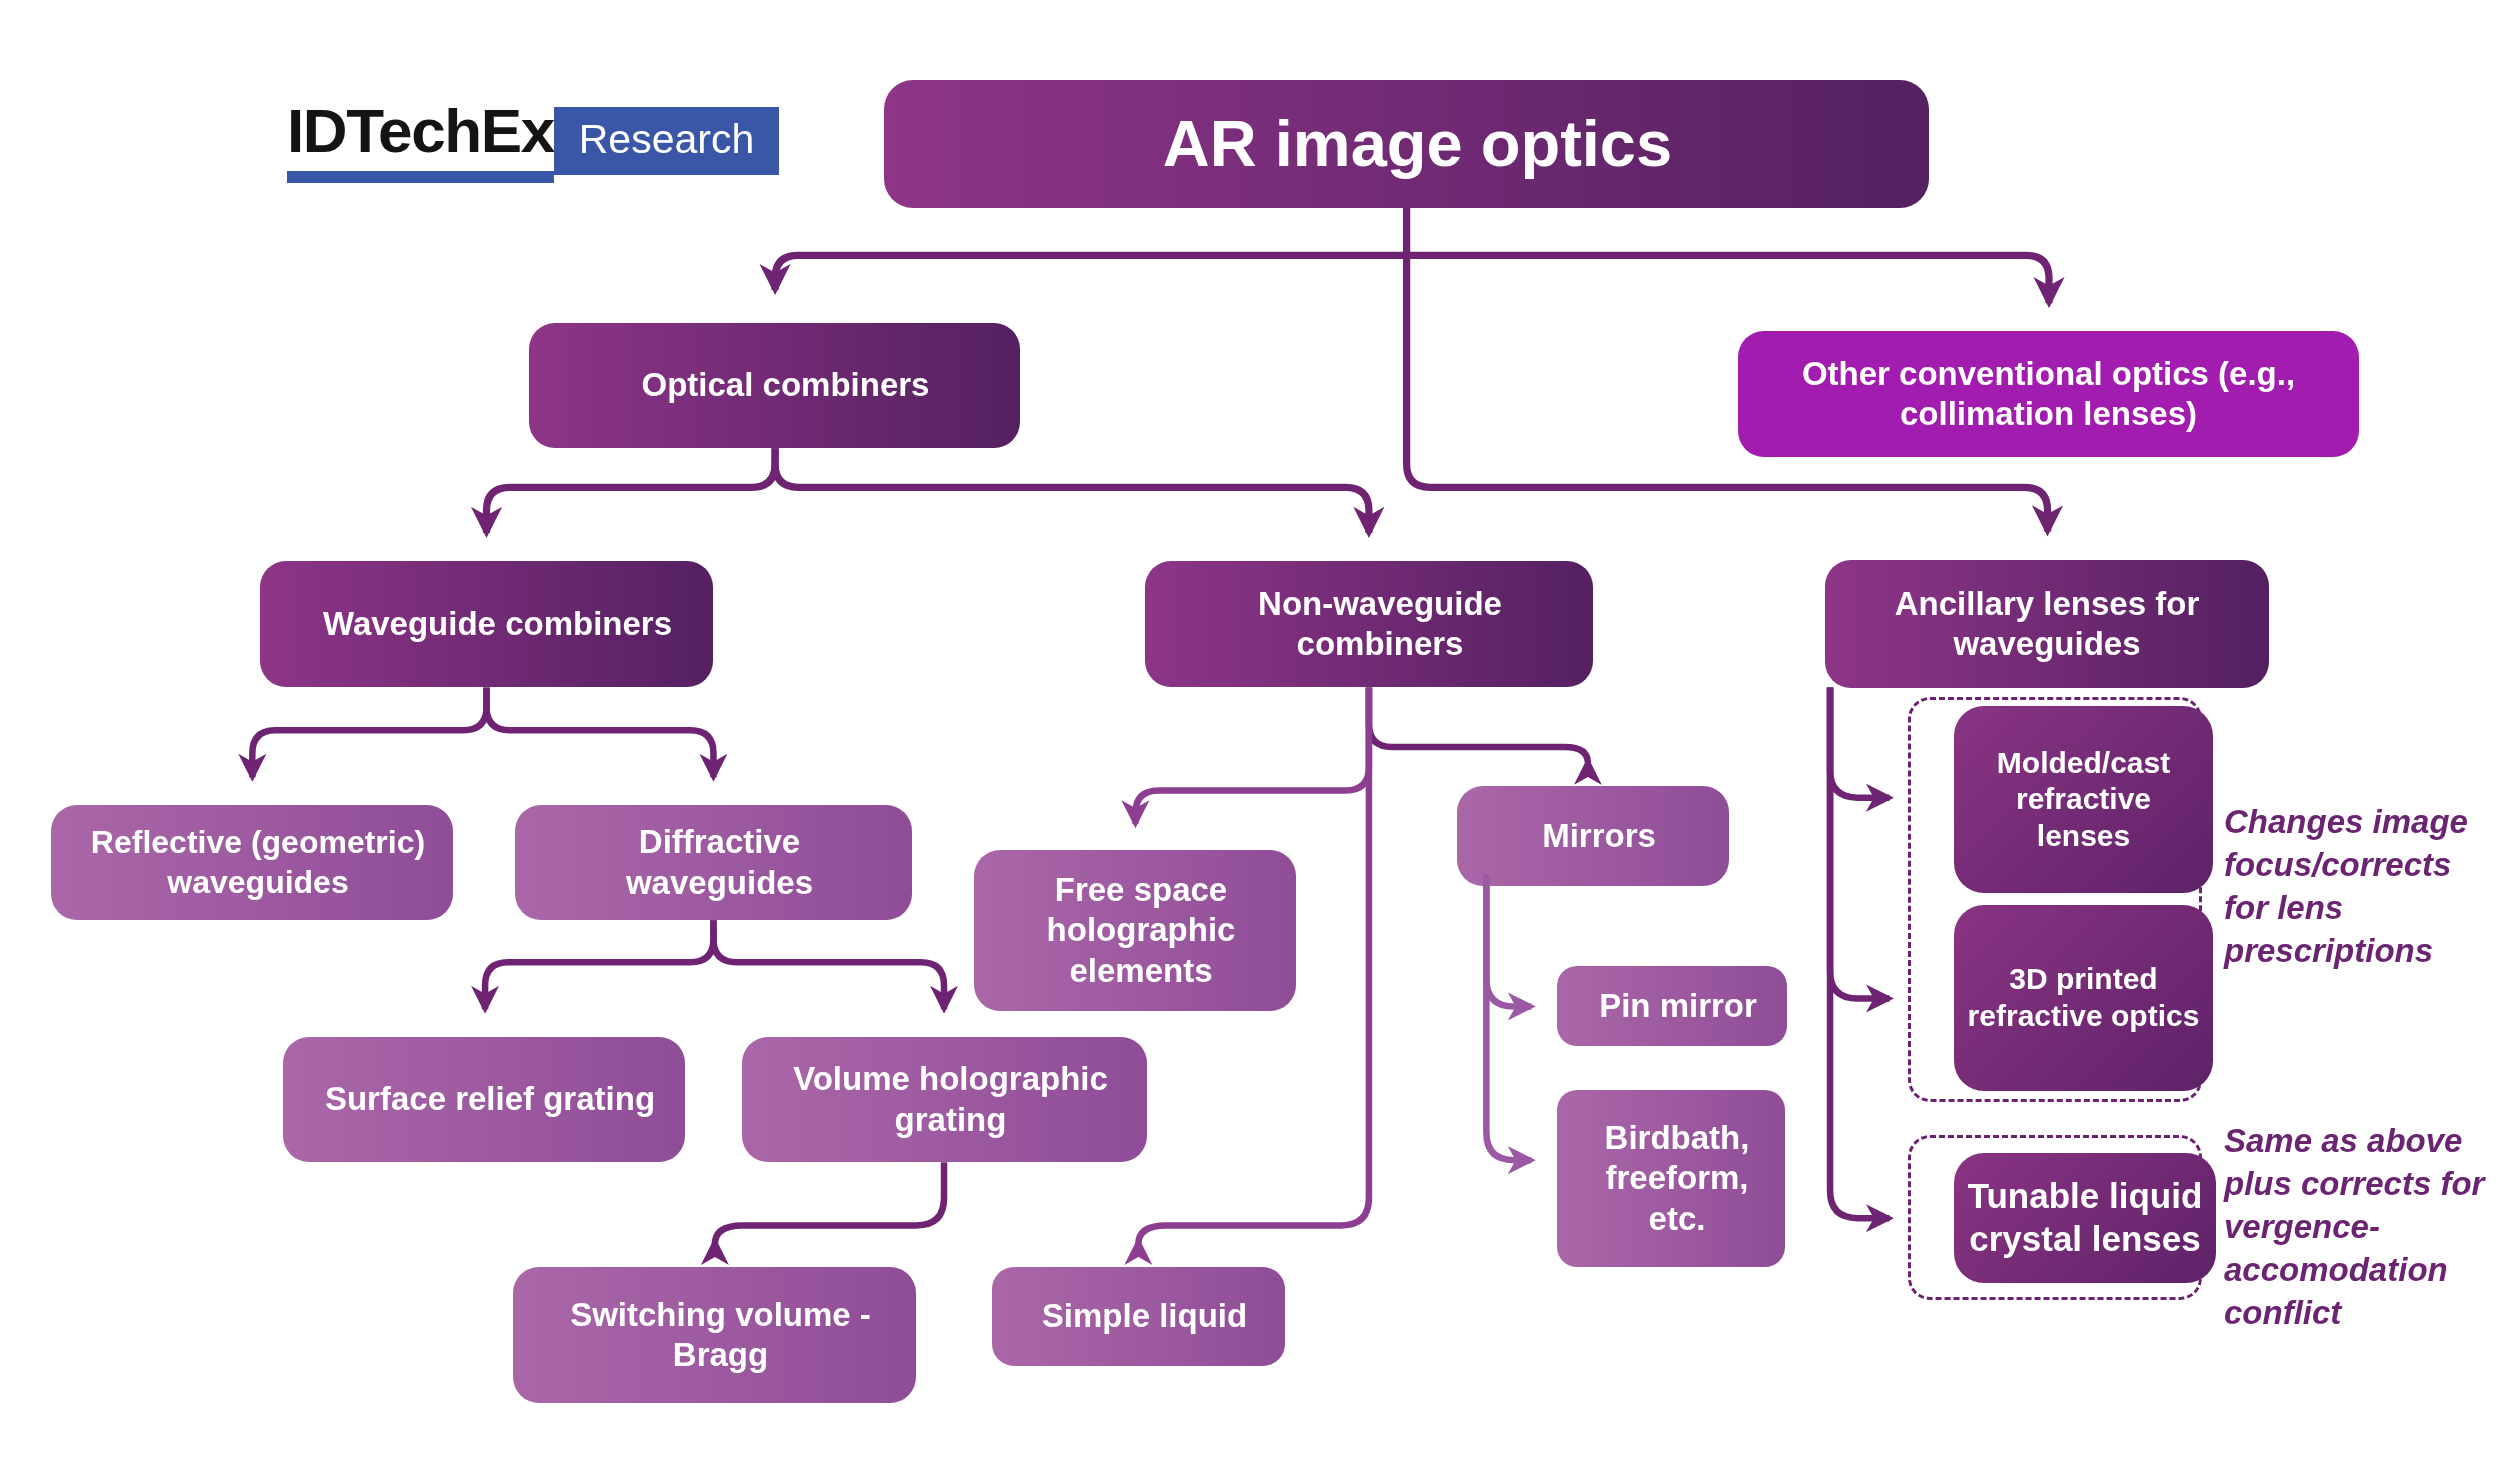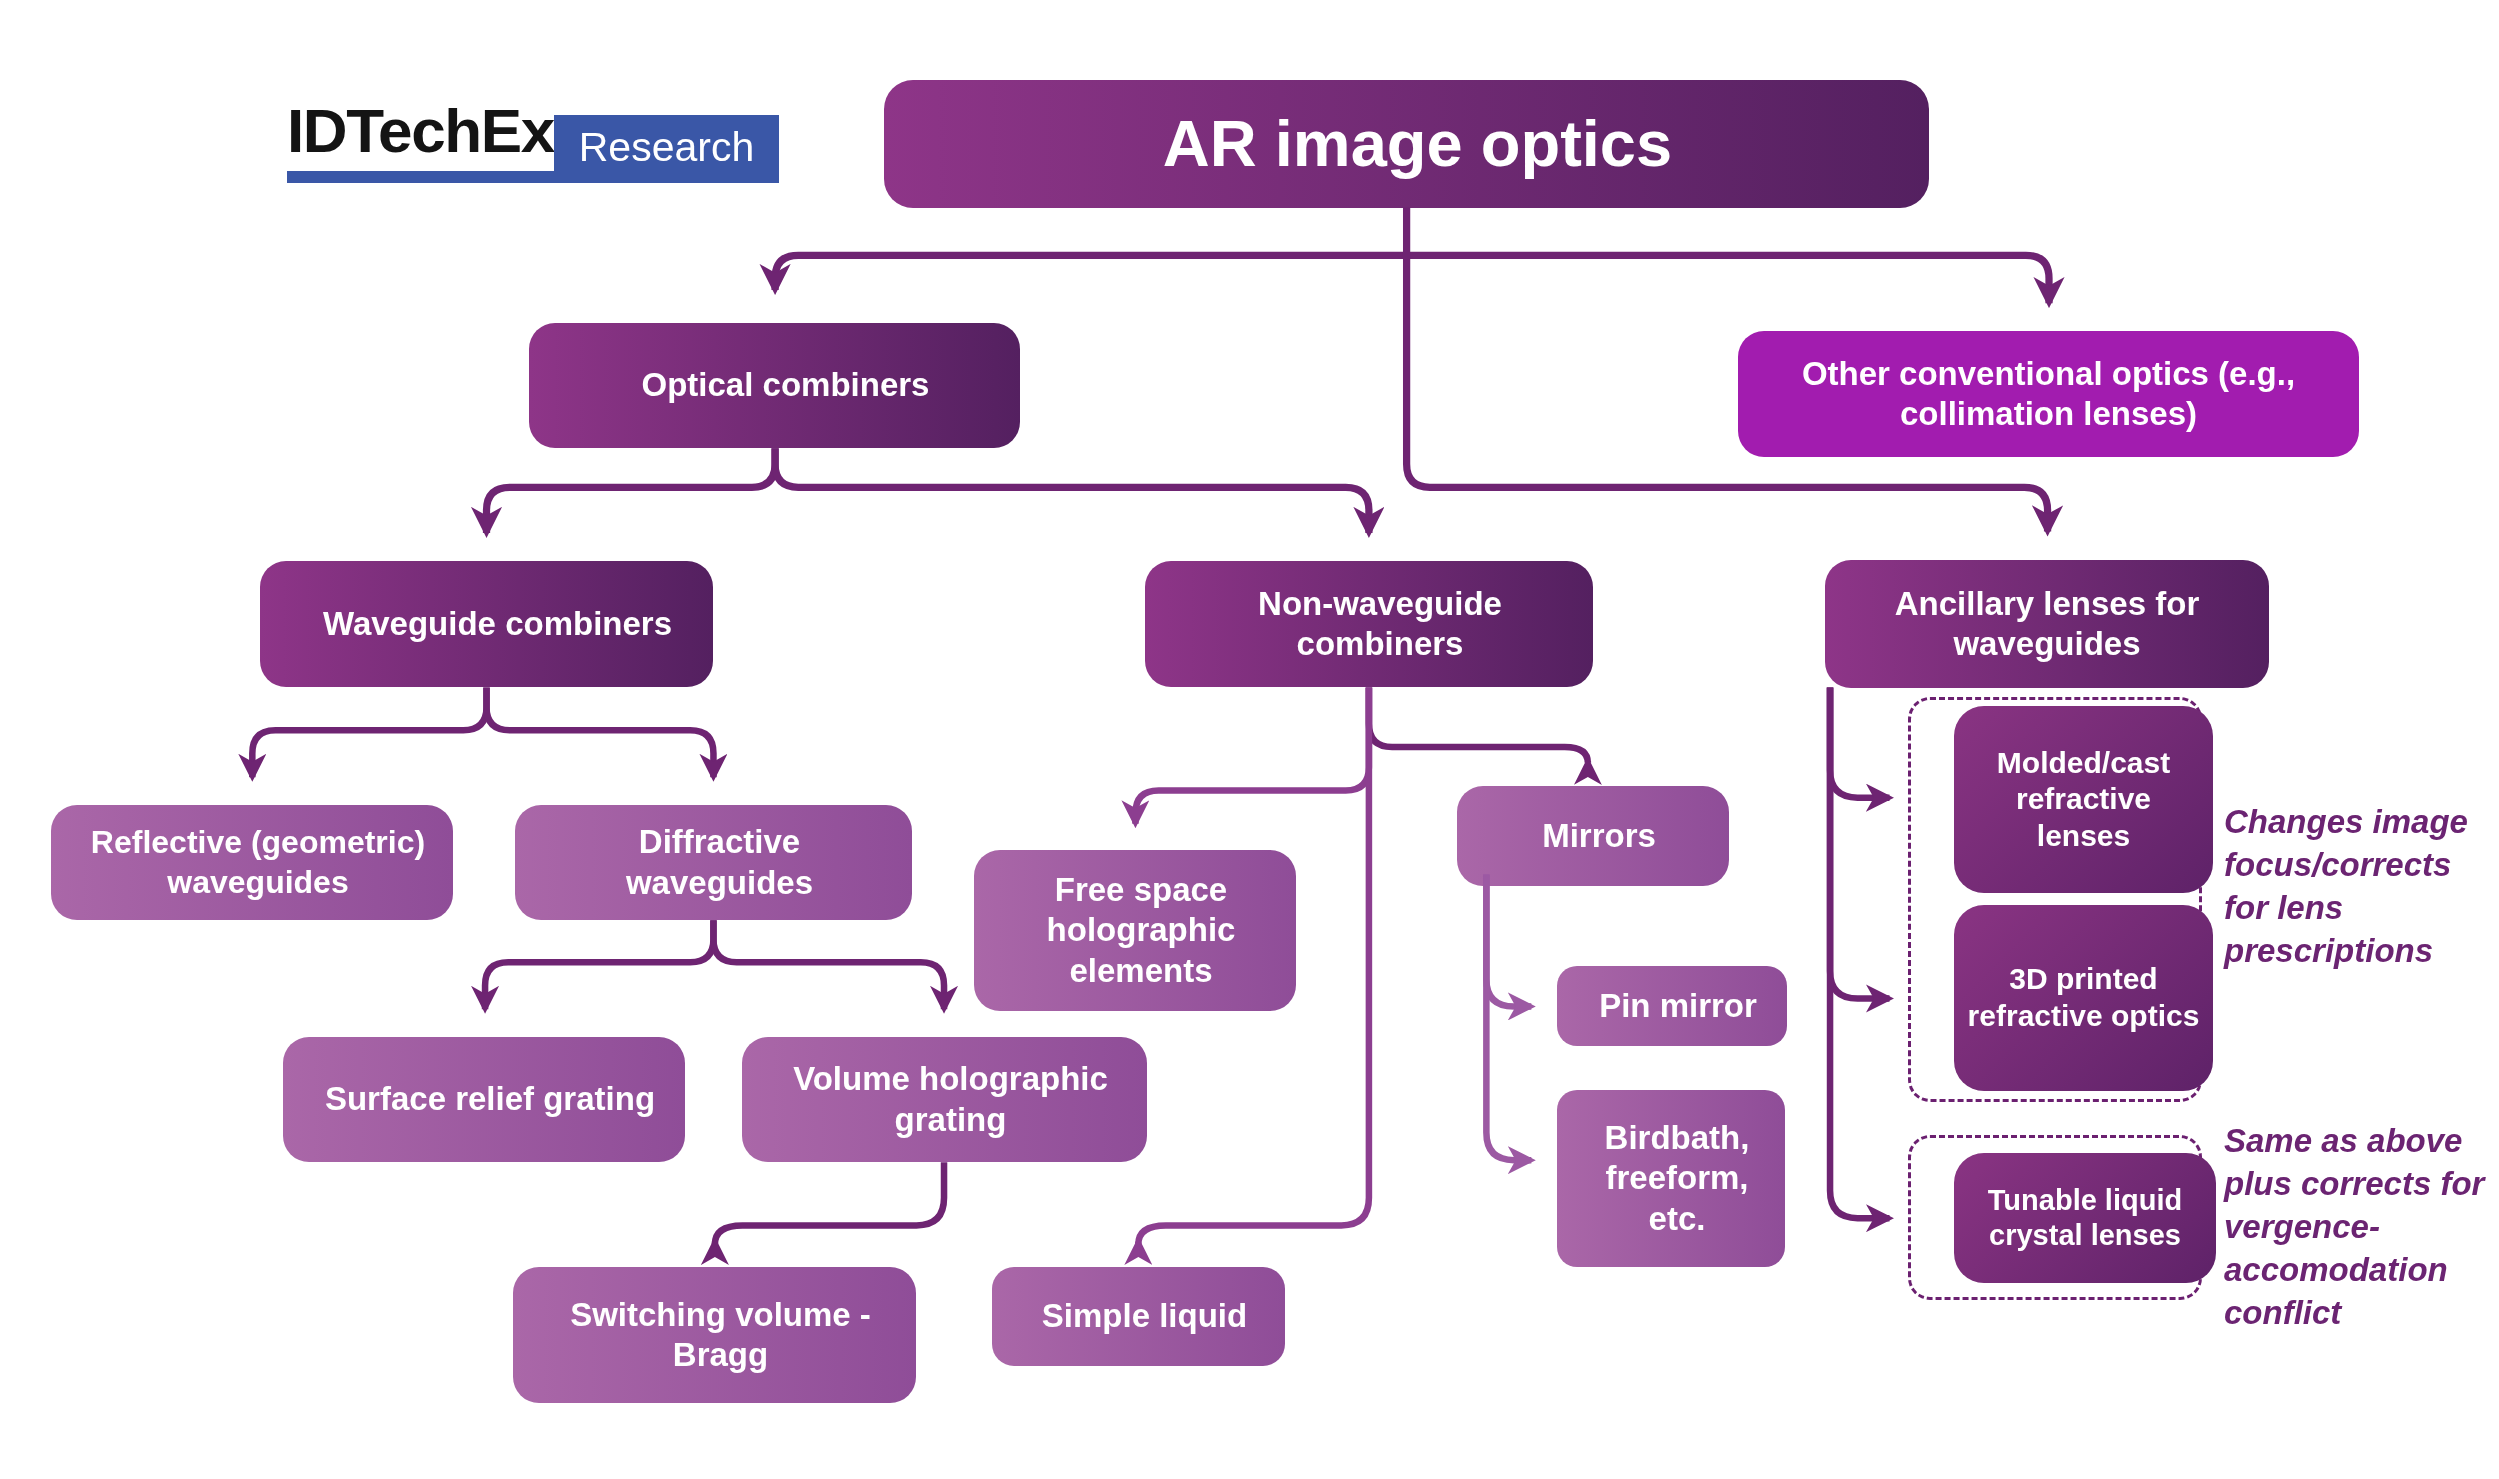--- a/index.html
+++ b/index.html
@@ -1,21 +1,21 @@
 <!DOCTYPE html>
 <html style="font-size:11.6px"><head>
 <meta charset="utf-8">
 <style>
   html,body{margin:0;padding:0;background:#fff;}
   .canvas{
     position:relative;width:2500px;height:1480px;background:#ffffff;overflow:hidden;
     font-family:"Liberation Sans",sans-serif;
   }
   
-  .logo{position:absolute;left:287px;top:100px;display:flex;align-items:flex-end;}
+  .logo{position:absolute;left:287px;top:100px;display:flex;align-items:center;}
   .logo-brand{display:flex;flex-direction:column;}
   .logo-brand-text{font-size:62px;font-weight:bold;color:#141414;letter-spacing:-1.4px;line-height:1;}
   .logo-underline{height:12.3px;background:#3A57A7;margin-top:8.7px;width:100%;}
   .logo-research{background:#3A57A7;color:#fff;font-size:41px;font-weight:400;
     padding:10px 25px 13px 25px;display:flex;align-items:center;height:45px;}
   
   .node{
     position:absolute;display:flex;align-items:center;justify-content:center;text-align:center;
     color:#ffffff;font-weight:bold;border-radius:26px;font-size:33px;line-height:1.22;
     padding:5.8px 22px;box-sizing:border-box;
@@ -65,21 +65,21 @@
   <div class="node mauve" style="left:1457px;top:786px;width:272px;height:100px">Mirrors</div>
 
   <div class="node mauve" style="left:283px;top:1037px;width:402px;height:125px">Surface relief grating</div>
   <div class="node mauve" style="left:742px;top:1037px;width:405px;height:125px">Volume holographic grating</div>
 
   <div class="node mauve" style="left:1557px;top:966px;width:230px;height:80px;border-radius:20px">Pin mirror</div>
   <div class="node mauve" style="left:1557px;top:1090px;width:228px;height:177px;border-radius:20px">Birdbath, freeform, etc.</div>
 
   <div class="node deep" style="left:1926px;top:706px;width:259px;height:187px">Molded/cast refractive lenses</div>
   <div class="node deep" style="left:1926px;top:905px;width:259px;height:186px">3D printed refractive optics</div>
-  <div class="node deep" style="left:1926px;top:1153px;width:262px;height:130px;font-size:29px">Tunable liquid crystal lenses</div>
+  <div class="node deep" style="left:1926px;top:1153px;width:262px;height:130px;font-size:35px">Tunable liquid crystal lenses</div>
 
   <div class="node mauve" style="left:513px;top:1267px;width:403px;height:136px">Switching volume - Bragg</div>
   <div class="node mauve" style="left:992px;top:1267px;width:293px;height:99px;border-radius:22px">Simple liquid</div>
 
   <div class="note" style="left:2224px;top:801px;width:270px">Changes image focus/corrects for lens prescriptions</div>
   <div class="note" style="left:2224px;top:1120px;width:275px">Same as above plus corrects for vergence-accomodation conflict</div>
 
   <svg class="connector-layer" width="2500" height="1480" viewBox="0 0 3448 2041">
     <defs>
       <marker id="ah-dark" viewBox="0 0 10 10" refX="8.4" refY="5" markerWidth="4.3" markerHeight="4.3" orient="auto">

